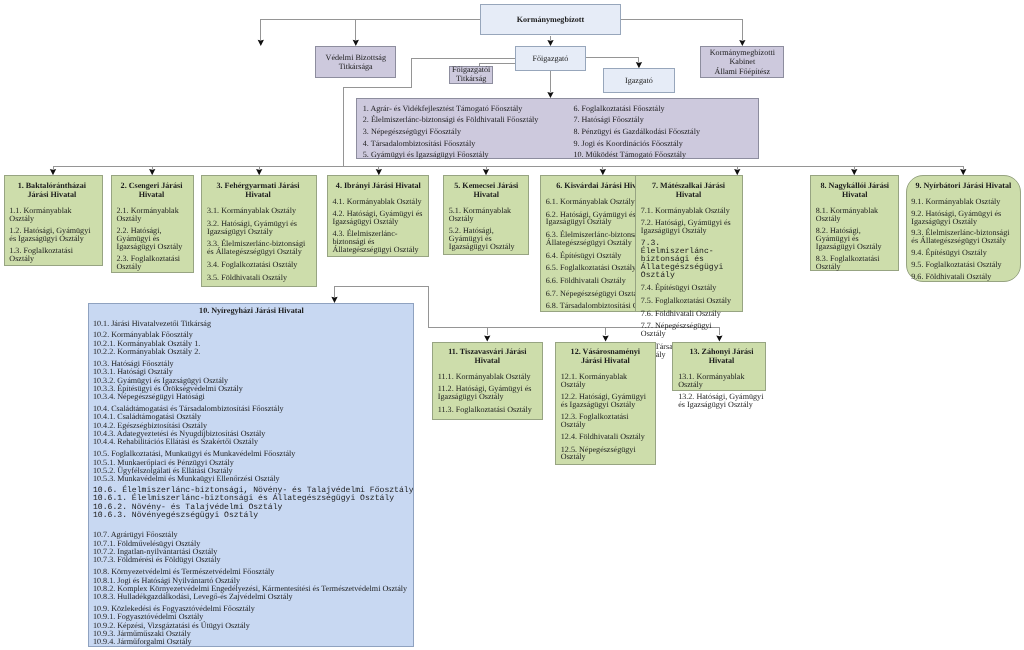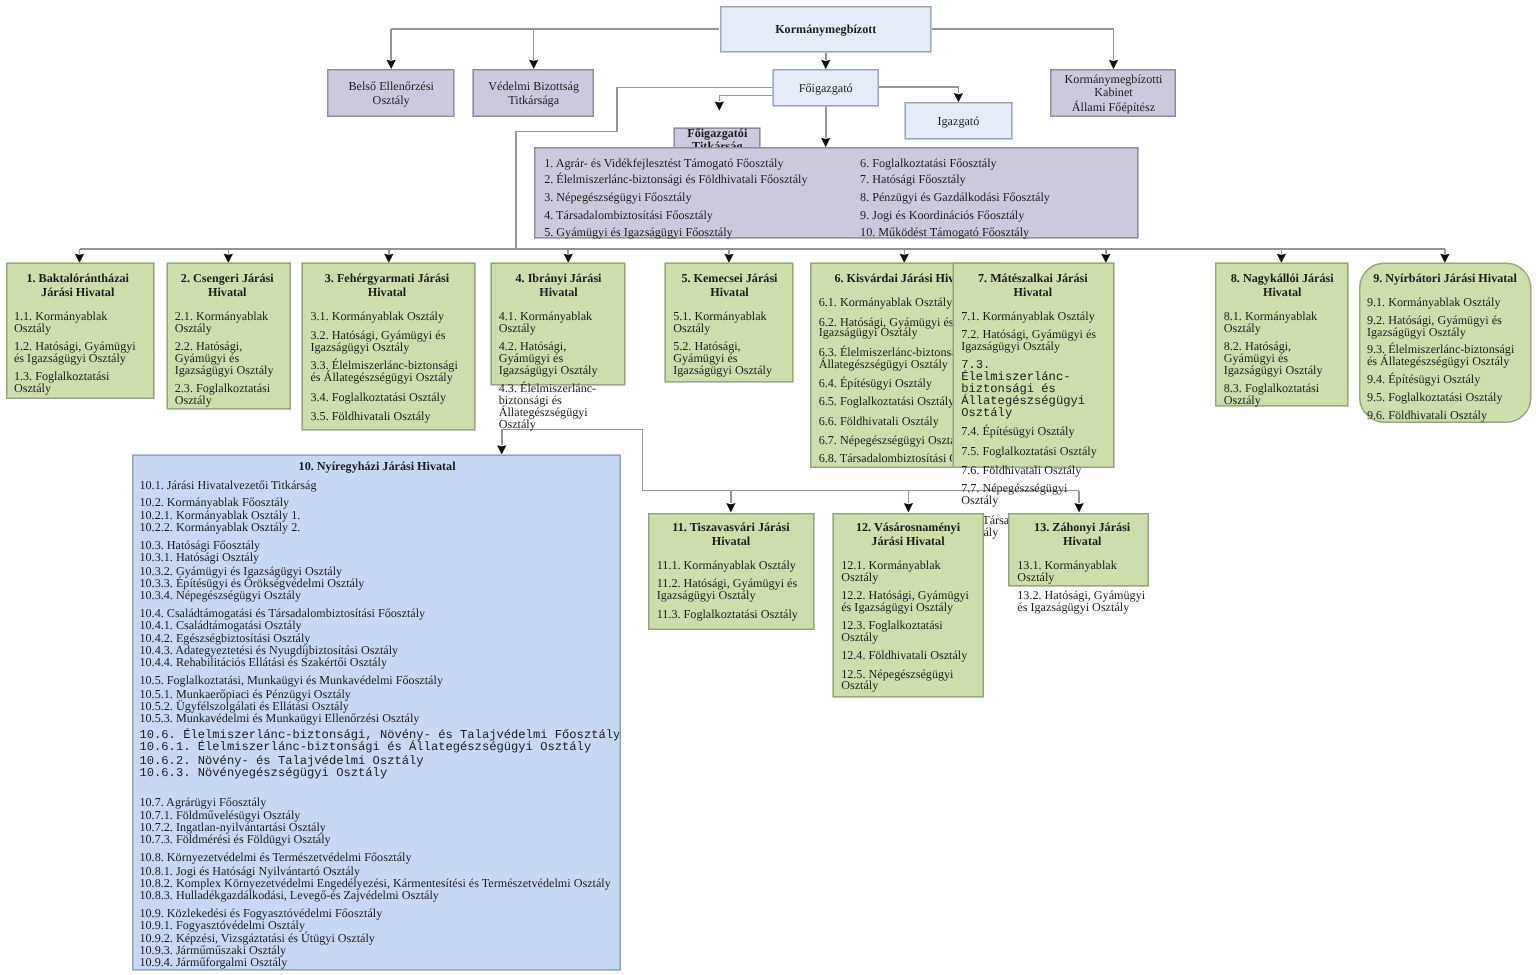--- a/index.html
+++ b/index.html
@@ -73,32 +73,28 @@
 <path d="M960.10 169.10 L963.25 169.85 L966.40 169.10 L963.25 175.30 Z"></path>
 <path d="M331.35 296.80 L334.50 297.55 L337.65 296.80 L334.50 303.00 Z"></path>
 <path d="M484.10 335.40 L487.25 336.15 L490.40 335.40 L487.25 341.60 Z"></path>
 <path d="M602.45 335.40 L605.60 336.15 L608.75 335.40 L605.60 341.60 Z"></path>
 <path d="M716.25 335.40 L719.40 336.15 L722.55 335.40 L719.40 341.60 Z"></path>
 </g>
 </svg>
 <div class="node blue ctr b" style="left:479.6px;top:3.6px;width:141.8px;height:31.9px;">
       <div>Kormánymegbízott</div>
     </div>
-<div class="node purple ctr" style="left:218.2px;top:46px;width:85.2px;height:32.3px;">
-      <div>Belső Ellenőrzési</div>
-      <div>Osztály</div>
-    </div>
 <div class="node purple ctr" style="left:315.1px;top:46px;width:81.4px;height:32.3px;">
       <div>Védelmi Bizottság</div>
       <div>Titkársága</div>
     </div>
 <div class="node blue ctr" style="left:515.2px;top:46.1px;width:70.5px;height:24.5px;">
       <div>Főigazgató</div>
     </div>
-<div class="node purple ctr" style="left:449.2px;top:85px;width:58px;height:17.9px;line-height:8.6px;font-weight:bold;">
+<div class="node purple ctr" style="left:449.2px;top:66px;width:44px;height:17.9px;line-height:8.6px;">
       <div>Főigazgatói</div>
       <div>Titkárság</div>
     </div>
 <div class="node blue ctr" style="left:603.3px;top:68.2px;width:71.3px;height:24.6px;">
       <div>Igazgató</div>
     </div>
 <div class="node purple ctr" style="left:700.2px;top:46.1px;width:84.3px;height:32px;">
       <div>Kormánymegbízotti</div>
       <div>Kabinet</div>
       <div>Állami Főépítész</div>
@@ -135,21 +131,21 @@
     </div>
 <div class="node green" style="left:201.2px;top:175.3px;width:116px;height:112.2px;padding:5.5px 7.20px 0 4.80px;">
       <div class="jtitle">3. Fehérgyarmati Járási Hivatal</div>
       <div style="height:7.3px"></div>
       <div class="jitem" style="margin-bottom:5.00px;">3.1. Kormányablak Osztály</div>
       <div class="jitem" style="margin-bottom:5.00px;">3.2. Hatósági, Gyámügyi és Igazságügyi Osztály</div>
       <div class="jitem" style="margin-bottom:5.00px;">3.3. Élelmiszerlánc-biztonsági és Állategészségügyi Osztály</div>
       <div class="jitem" style="margin-bottom:5.00px;">3.4. Foglalkoztatási Osztály</div>
       <div class="jitem" style="margin-bottom:5.00px;">3.5. Földhivatali Osztály</div>
     </div>
-<div class="node green" style="left:326.7px;top:175.3px;width:90px;height:81.5px;padding:5.5px 3.50px 0 4.80px;">
+<div class="node green" style="left:326.7px;top:175.3px;width:102px;height:81.5px;padding:5.5px 3.50px 0 4.80px;">
       <div class="jtitle">4. Ibrányi Járási Hivatal</div>
       <div style="height:7.3px"></div>
       <div class="jitem" style="margin-bottom:4.30px;">4.1. Kormányablak Osztály</div>
       <div class="jitem" style="margin-bottom:4.30px;">4.2. Hatósági, Gyámügyi és Igazságügyi Osztály</div>
       <div class="jitem" style="margin-bottom:4.30px;">4.3. Élelmiszerlánc-biztonsági és Állategészségügyi Osztály</div>
     </div>
 <div class="node green" style="left:443px;top:175.3px;width:86px;height:79.8px;padding:5.5px 4.20px 0 4.80px;">
       <div class="jtitle">5. Kemecsei Járási Hivatal</div>
       <div style="height:7.3px"></div>
       <div class="jitem" style="margin-bottom:4.40px;">5.1. Kormányablak Osztály</div>
@@ -204,21 +200,21 @@
       <div style="position:absolute;left:3.6px;top:27.40px;line-height:8.35px;white-space:nowrap;">
         <div>10.2. Kormányablak Főosztály</div>
         <div>10.2.1. Kormányablak Osztály 1.</div>
         <div>10.2.2. Kormányablak Osztály 2.</div>
       </div>
       <div style="position:absolute;left:3.6px;top:55.90px;line-height:8.35px;white-space:nowrap;">
         <div>10.3. Hatósági Főosztály</div>
         <div>10.3.1. Hatósági Osztály</div>
         <div>10.3.2. Gyámügyi és Igazságügyi Osztály</div>
         <div>10.3.3. Építésügyi és Örökségvédelmi Osztály</div>
-        <div>10.3.4. Népegészségügyi Osztály</div>
+        <div>10.3.4. Népegészségügyi Hatósági</div>
       </div>
       <div style="position:absolute;left:3.6px;top:101.10px;line-height:8.35px;white-space:nowrap;">
         <div>10.4. Családtámogatási és Társadalombiztosítási Főosztály</div>
         <div>10.4.1. Családtámogatási Osztály</div>
         <div>10.4.2. Egészségbiztosítási Osztály</div>
         <div>10.4.3. Adategyeztetési és Nyugdíjbiztosítási Osztály</div>
         <div>10.4.4.  Rehabilitációs Ellátási és Szakértői Osztály</div>
       </div>
       <div style="position:absolute;left:3.6px;top:146.30px;line-height:8.35px;white-space:nowrap;">
         <div>10.5. Foglalkoztatási, Munkaügyi és Munkavédelmi Főosztály</div>

